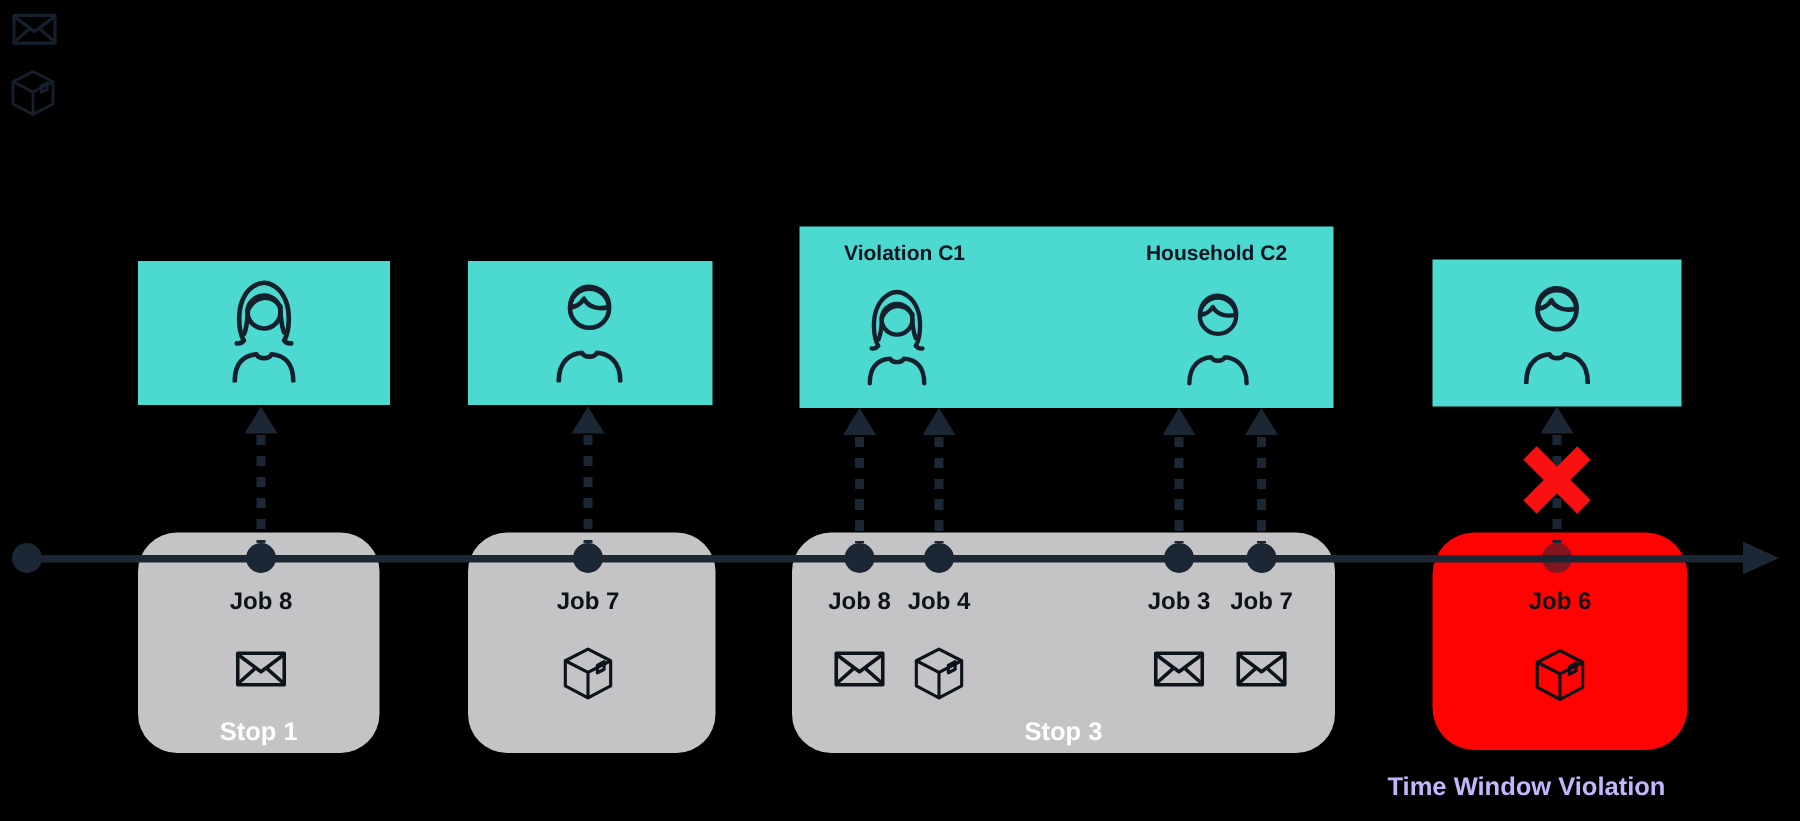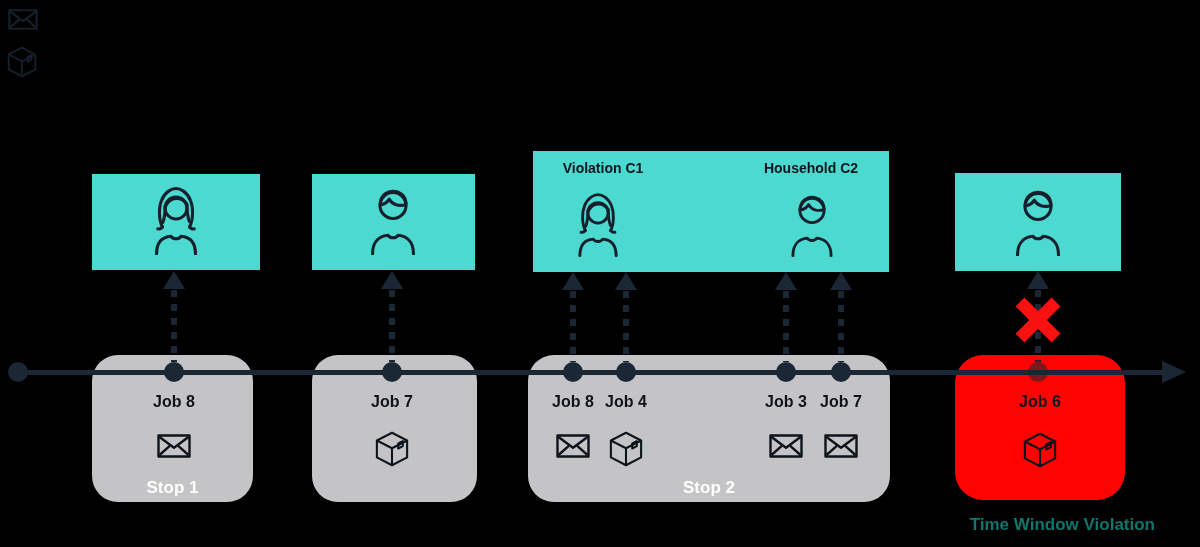--- a/index.html
+++ b/index.html
@@ -21,22 +21,22 @@
     background:repeating-linear-gradient(180deg,#1C2735 0 7px,transparent 7px 14px);}
   .up-arrowhead{position:absolute;width:0;height:0;
     border-left:11px solid transparent;border-right:11px solid transparent;
     border-bottom:18px solid #1C2735;}
   .job-label{position:absolute;width:90px;text-align:center;
     font-size:16px;font-weight:700;color:#0D131B;line-height:20px;white-space:nowrap;}
   .stop-label{position:absolute;text-align:center;
     font-size:17px;font-weight:700;color:#FFFFFF;line-height:20px;}
   .household-label{position:absolute;width:120px;text-align:center;
     font-size:14px;font-weight:700;color:#0A141E;line-height:17px;white-space:nowrap;}
-  .violation-label{position:absolute;width:230px;text-align:right;
-    font-size:17px;font-weight:700;color:#0f766e;line-height:20px;white-space:nowrap;}
+  .violation-label{position:absolute;width:230px;text-align:left;
+    font-size:17px;font-weight:700;color:#c4b5fd;line-height:20px;white-space:nowrap;}
   svg{display:block;}
 </style>
 </head>
 <body>
 
 <div class="canvas">
 
   <svg class="abs" style="left:8px;top:8px" width="30" height="23" viewBox="0 0 34 24" fill="none" stroke="#15202C" stroke-width="2.4" stroke-linejoin="round">
     <rect x="1.5" y="1.5" width="31" height="21"></rect>
     <path d="M2.5 3 L17 13.8 L31.5 3"></path>
@@ -176,17 +176,17 @@
       <path d="M31.5 21 L21.2 11.9"></path>
   </svg>
   <svg class="abs" style="left:1023px;top:432px" width="34" height="36" viewBox="0 0 36 38" fill="none" stroke="#0D131B" stroke-width="2.2" stroke-linejoin="round">
     <path d="M18 1.8 L34 10 L18 18.2 L2 10 Z"></path>
       <path d="M2 10 L2 27.8 L18 36.2 L18 18.2"></path>
     <path d="M34 10 L34 27.8 L18 36.2"></path>
       <path d="M24.6 13.2 L29.4 10.7 L29.4 16 L24.6 18.5 Z"></path>
   </svg>
 
   <span class="stop-label" style="left:92px;top:478px;width:161px">Stop 1</span>
-  <span class="stop-label" style="left:528px;top:478px;width:362px">Stop 2</span>
+  <span class="stop-label" style="left:528px;top:478px;width:362px">Stop 3</span>
 
   <span class="violation-label" style="left:925px;top:515px">Time Window Violation</span>
 
 </div>
 
 </body></html>

